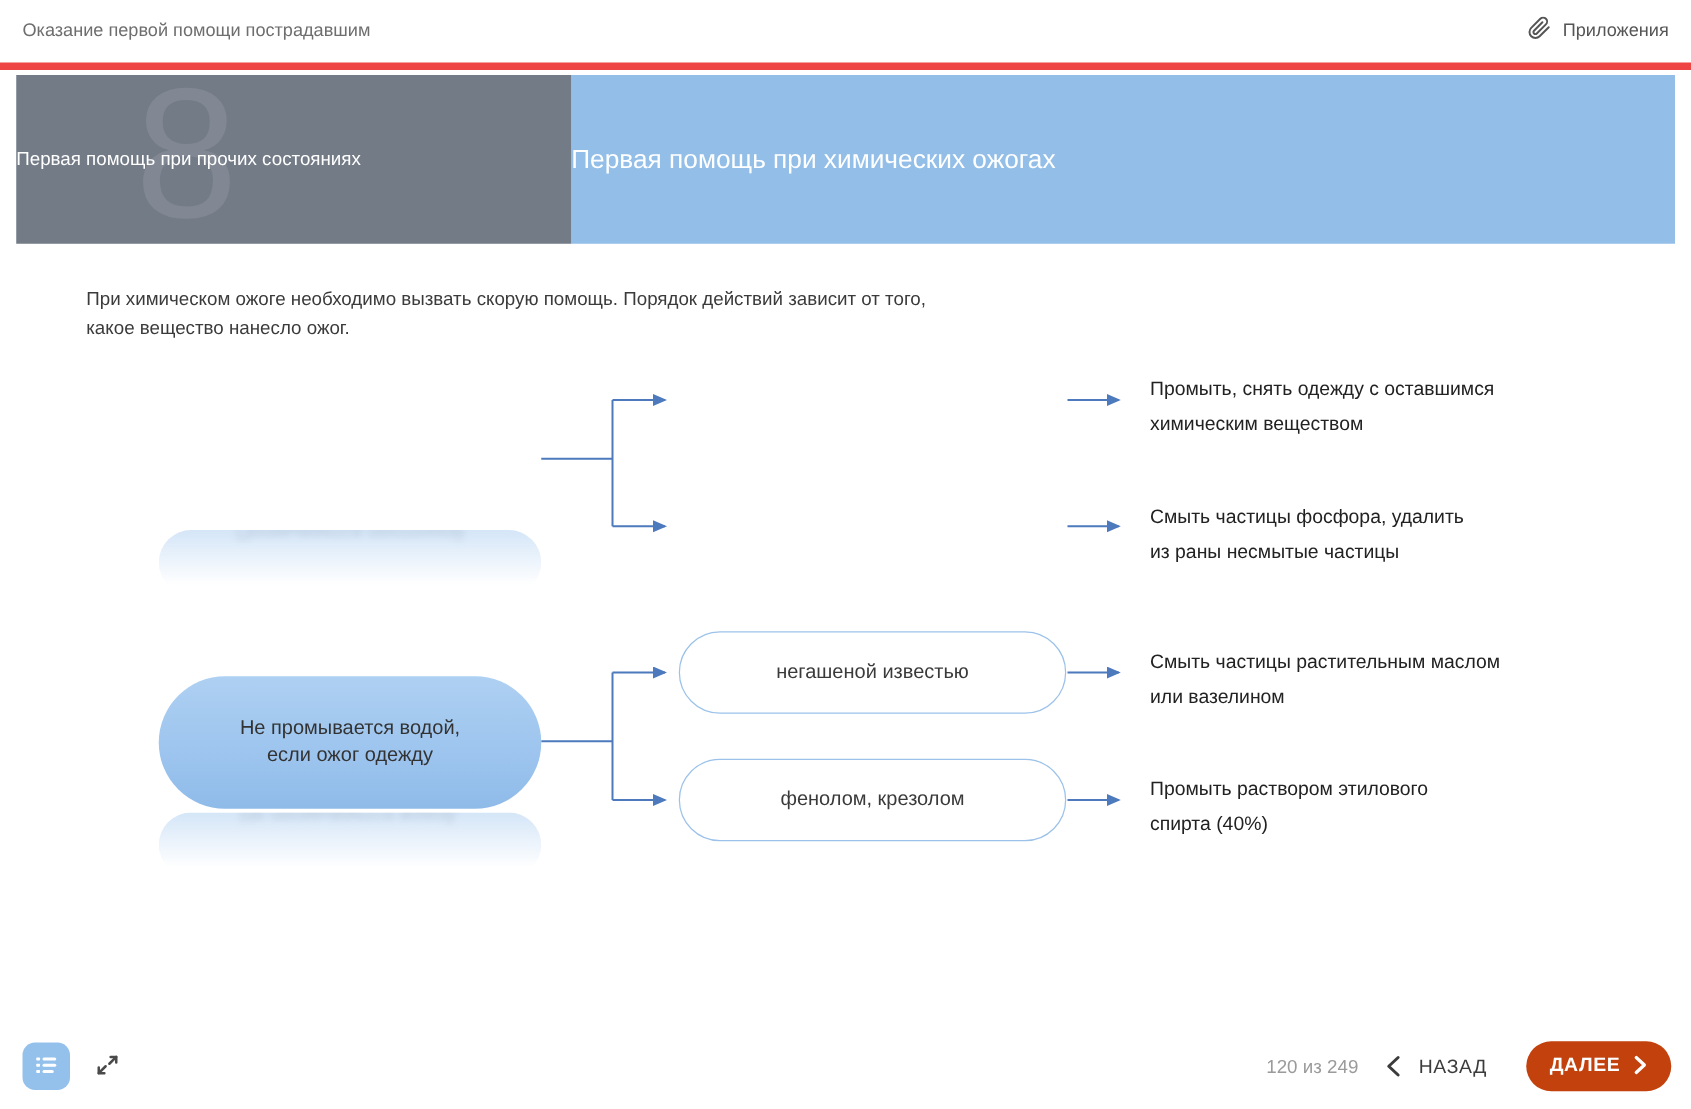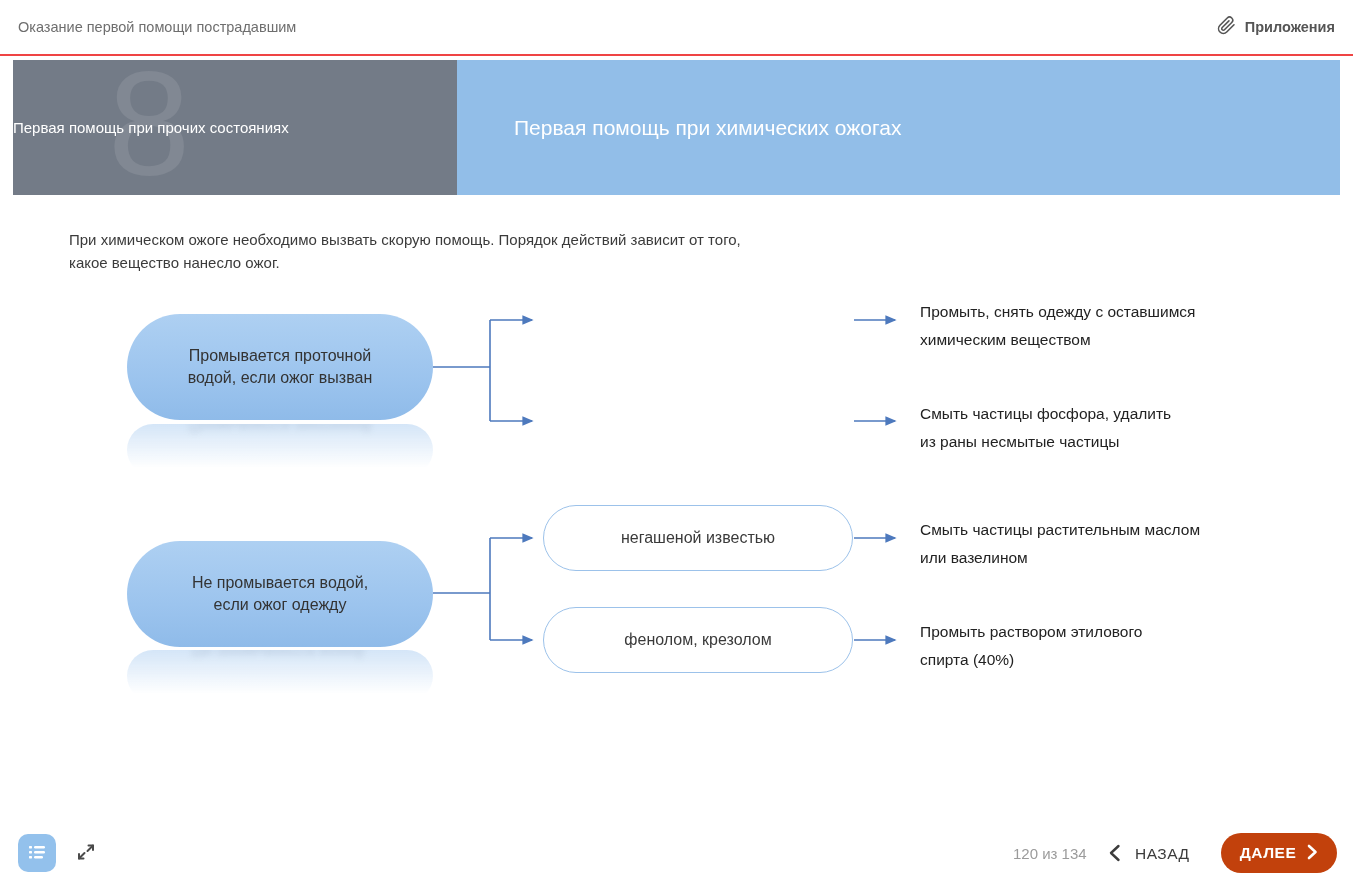--- a/index.html
+++ b/index.html
@@ -2,37 +2,37 @@
 <html><head>
 <meta charset="utf-8">
 <style>
   * { margin:0; padding:0; box-sizing:border-box; }
   html,body { background:#fff; }
   body { font-family:"Liberation Sans","DejaVu Sans",sans-serif; }
   .stage { position:relative; width:1353px; height:887px; background:#fff; overflow:hidden; }
 
   
   .topbar { position:absolute; top:0; left:0; width:100%; height:56px;
-            background:#fff; border-bottom:2px solid #ef4444;
+            background:#fff; border-bottom:6px solid #ef4444;
             display:flex; align-items:center; justify-content:space-between; padding:0 18px; }
   .topbar-title { font-size:14.5px; color:#6e6e6e; }
   .attachments { display:flex; align-items:center; gap:9px; cursor:pointer; }
   .attachments svg { width:19px; height:19px; }
-  .attachments-label { font-size:14.5px; color:#555;font-weight:bold; }
+  .attachments-label { font-size:14.5px; color:#555; }
 
   
   .banner { position:absolute; top:60px; left:13px; right:13px; height:135px; display:flex; }
   .banner-left { width:444px; background:#737B87; position:relative; overflow:hidden;
                  display:flex; align-items:center; }
   .chapter-watermark { position:absolute; left:95px; top:50%; transform:translateY(-53%);
                        font-size:148px; font-weight:300; color:rgba(255,255,255,0.10);
                        line-height:1; user-select:none; }
   .section-title { position:relative; color:#fff; font-size:15px; }
   .banner-right { flex:1; background:#92BEE8; display:flex; align-items:center; }
-  .slide-title { padding-left:57px; color:#fff; font-size:21px; }
+  .slide-title { color:#fff; font-size:21px; }
 
   
   .pre { white-space:pre-line; }
   .intro-text { position:absolute; left:69px; top:228px; font-size:15px; line-height:23px; color:#3b3b3b; }
   .footer-note { position:absolute; left:69px; top:720px; font-size:15.5px; line-height:24px; color:#3b3b3b; }
 
   
   .connectors { position:absolute; left:0; top:0; pointer-events:none; }
   .src-node { position:absolute; left:127px; width:306px; height:106px;
               border-radius:54px;
@@ -129,22 +129,20 @@
       <path d="M854,421 H895" marker-end="url(#ah)"></path>
       <path d="M433,593 H490"></path>
       <path d="M490,538 V640"></path>
       <path d="M490,538 H532" marker-end="url(#ah)"></path>
       <path d="M490,640 H532" marker-end="url(#ah)"></path>
       <path d="M854,538 H895" marker-end="url(#ah)"></path>
       <path d="M854,640 H895" marker-end="url(#ah)"></path>
     </g>
   </svg>
 
-  <div class="src-node n1 pre">Промывается проточной
-водой, если ожог вызван</div>
   <div class="reflection r1">
     <div class="refl-fill"></div>
     <div class="refl-text pre">Промывается проточной
 водой, если ожог вызван</div>
   </div>
 
   <div class="src-node n2 pre">Не промывается водой,
 если ожог одежду</div>
   <div class="reflection r2">
     <div class="refl-fill"></div>
@@ -184,21 +182,21 @@
     <span>
       <svg width="24" height="24" viewBox="0 0 24 24" fill="none" stroke="#4a4a4a" stroke-width="2" stroke-linecap="round" stroke-linejoin="round">
         <polyline points="14.5 5.5 19 5.5 19 10"></polyline>
         <line x1="19" y1="5.5" x2="13.5" y2="11"></line>
         <polyline points="9.5 18.5 5 18.5 5 14"></polyline>
         <line x1="5" y1="18.5" x2="10.5" y2="13"></line>
       </svg>
     </span>
   </button>
 
-  <span class="page-indicator">120 из 134</span>
+  <span class="page-indicator">120 из 249</span>
 
   <button class="back-button">
     <span>
       <svg width="13" height="18" viewBox="0 0 13 18" fill="none" stroke="#3c3c3c" stroke-width="2.4" stroke-linecap="round" stroke-linejoin="round">
         <polyline points="10.5 2 3 9 10.5 16"></polyline>
       </svg>
     </span>
     <span class="back-label">НАЗАД</span>
   </button>
 

